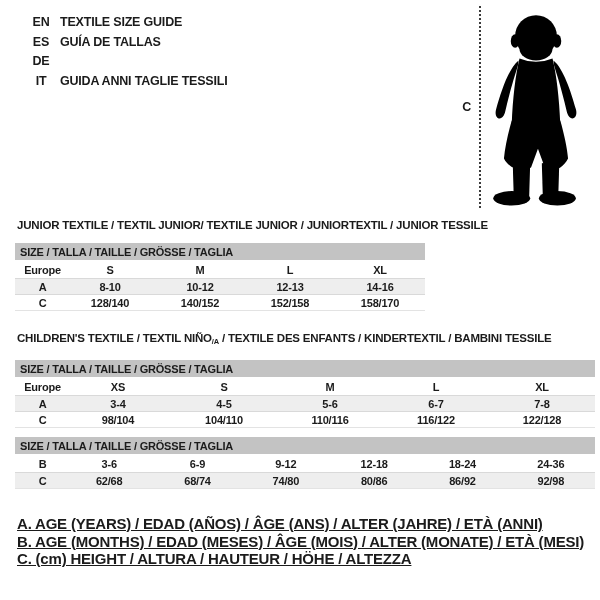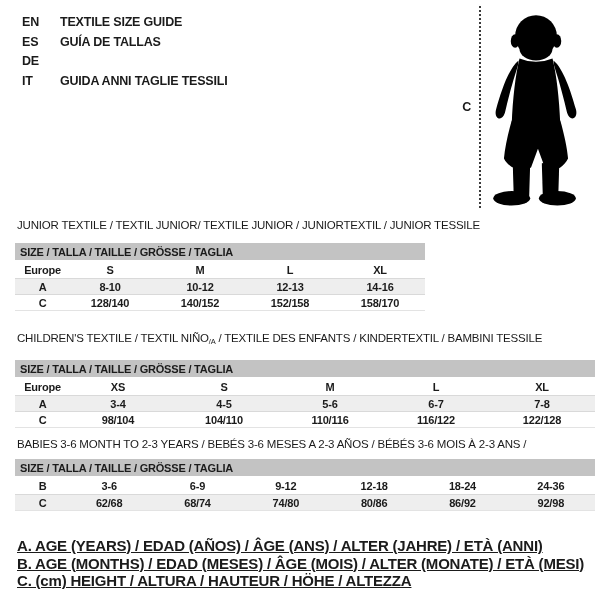--- a/index.html
+++ b/index.html
@@ -19,28 +19,28 @@
     color:var(--text);
     font-family:"Liberation Sans","DejaVu Sans",sans-serif;
     font-weight:700;
     letter-spacing:-0.2px;
     overflow:hidden;
     position:relative;
   }
   
   .top{position:relative;height:212px;}
   .lang-list{position:absolute;top:13px;left:22px;font-size:12.5px;line-height:19.5px;}
-  .lang-row{display:flex;}
+  .lang-row{display:flex;text-align:center;}
   .lang-code{width:38px;flex:0 0 38px;}
   .figure{position:absolute;top:6px;right:14px;height:202px;display:flex;align-items:center;}
   .c-label{font-size:12.5px;margin-right:8px;}
   .dotted{width:0;align-self:stretch;border-left:2px dotted var(--dotted-line);margin-right:5px;}
   .baby-svg{display:block;color:var(--silhouette);}
   
-  .section-title{font-size:11.5px;line-height:14px;margin:0 12px 0 17px;font-weight:400;}
+  .section-title{font-size:11.5px;line-height:14px;margin:0 12px 0 17px;font-weight:700;}
   .title-junior{margin-top:6px;}
   .title-children{margin-top:20px;}
   .title-babies{margin-top:9px;line-height:15px;}
   .subscript{font-size:7.5px;vertical-align:-2px;}
   
   .table{margin:11px 0 0 15px;border-bottom:1px solid var(--table-bottom);}
   .table.w-junior{width:410px;}
   .table.w-full{width:580px;}
   .size-bar{height:17px;background:var(--size-bar-bg);font-size:11px;display:flex;align-items:center;padding-left:5px;margin-bottom:2px;}
   .trow{display:flex;height:16px;align-items:center;font-size:11px;}
@@ -149,21 +149,20 @@
       <span class="cell">104/110</span>
       <span class="cell">110/116</span>
       <span class="cell">116/122</span>
       <span class="cell">122/128</span>
     </div>
   </div>
 </div>
 
 <div>
   <h2 class="section-title title-babies">
-    <div>BABIES 3-6 MONTH TO 2-3 YEARS / BEBÉS 3-6 MESES A 2-3 AÑOS / BÉBÉS 3-6 MOIS À 2-3 ANS /</div>
   </h2>
   <div class="table w-full" style="margin-top:7px;">
     <div class="size-bar">SIZE / TALLA / TAILLE / GRÖSSE / TAGLIA</div>
     <div class="trow">
       <span class="rlabel">B</span>
       <span class="cell">3-6</span>
       <span class="cell">6-9</span>
       <span class="cell">9-12</span>
       <span class="cell">12-18</span>
       <span class="cell">18-24</span>

